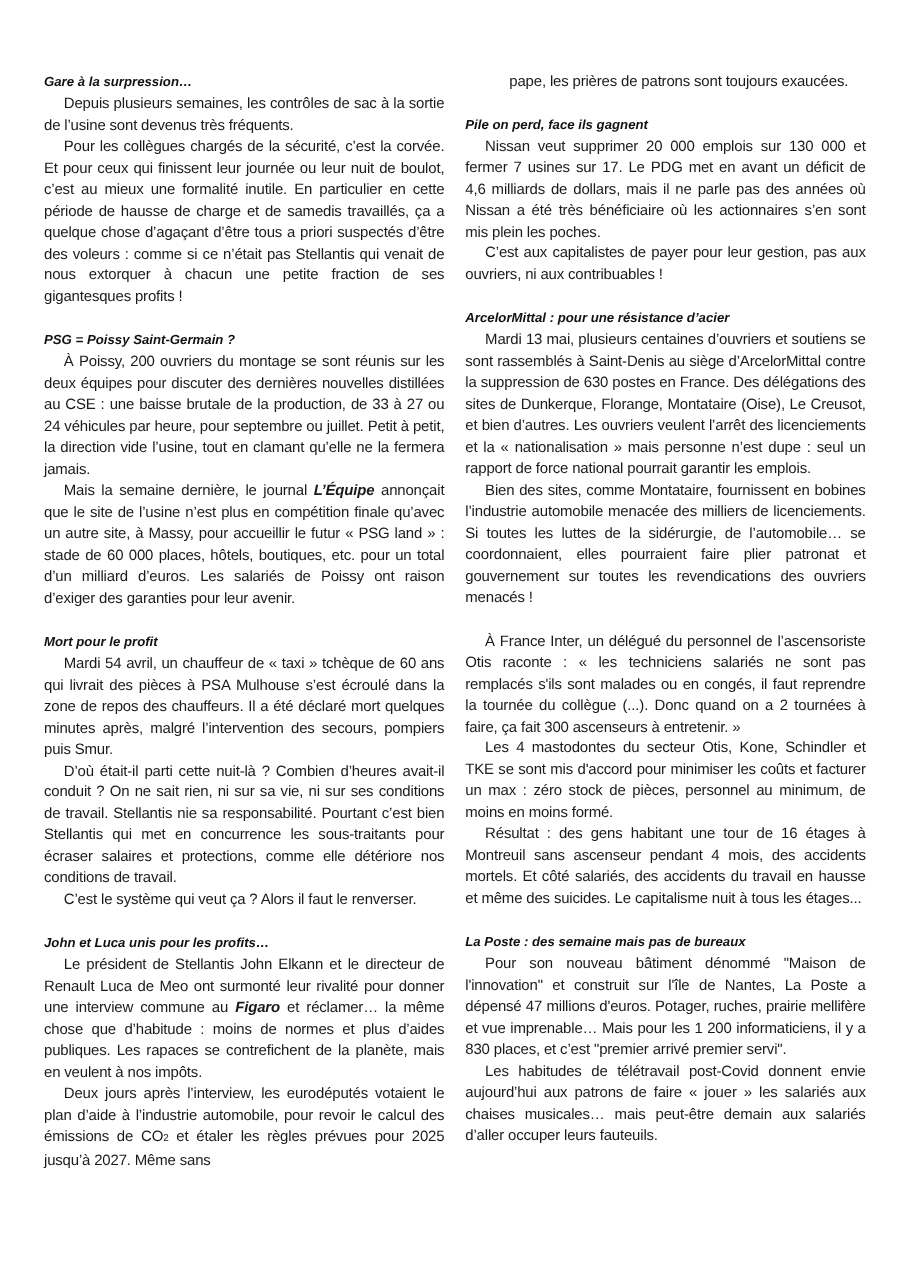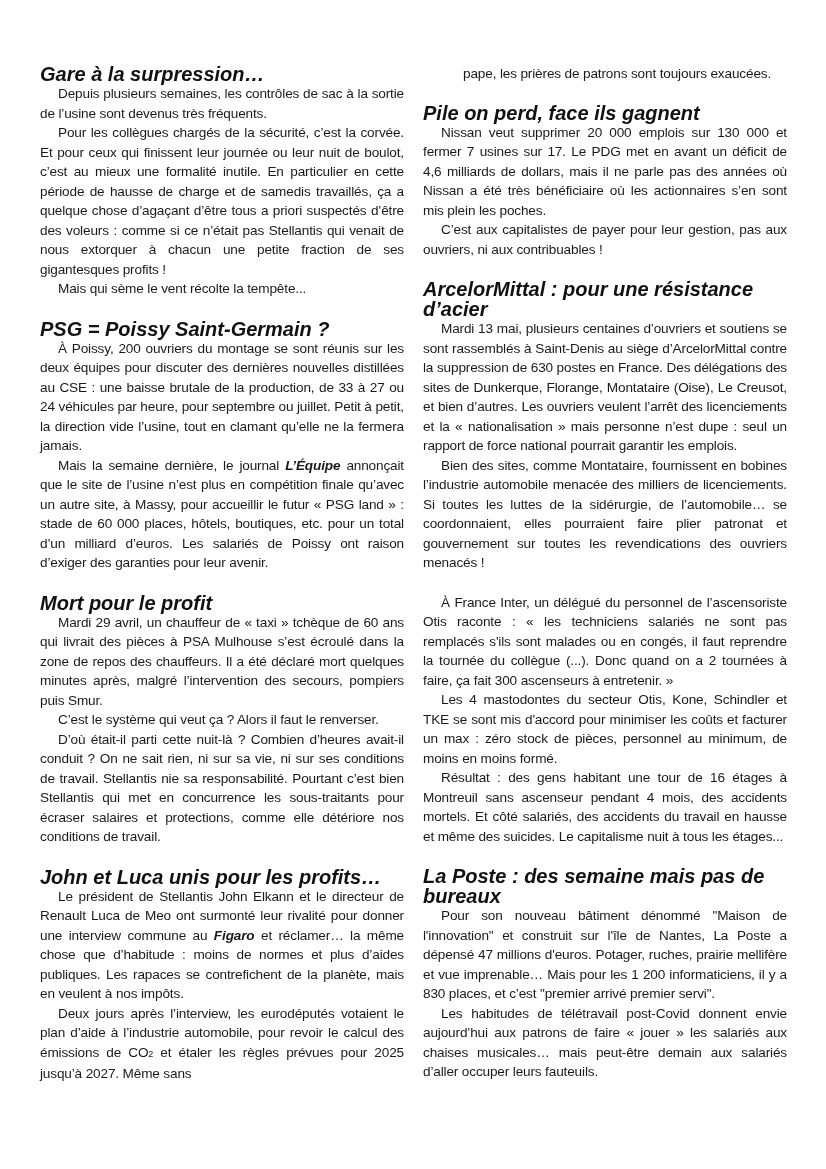--- a/index.html
+++ b/index.html
@@ -8,21 +8,21 @@
     font-family: "Liberation Sans", sans-serif; color: #1a1a1a;
   }
   .col {
     position: absolute; top: 64px; width: 364px;
   }
   .col.left { left: 40px; }
   .col.right { left: 423px; }
   .article { margin: 0 0 20px 0; }
   .title {
     font-family: "Liberation Sans", sans-serif;
-    font-weight: bold; font-style: italic; font-size: 20px;
+    font-weight: bold; font-style: italic; font-size: 12px;
     line-height: 20px; margin: 0; color: #111;
   }
   .para {
     font-family: "Liberation Sans", sans-serif;
     font-size: 13.6px; line-height: 19.5px; margin: 0;
     text-align: justify; text-indent: 18px; hyphens: manual;
     letter-spacing: -0.15px;
   }
   .para.noindent { text-indent: 0; }
   em { font-style: italic; font-weight: bold; }
@@ -30,34 +30,33 @@
 </style>
 </head>
 <body>
 
 <div class="col left">
 
   <div class="article">
     <h2 class="title">Gare à la surpression…</h2>
     <p class="para">Depuis plusieurs semaines, les contrôles de sac à la sortie de l’usine sont devenus très fréquents.</p>
     <p class="para">Pour les collègues chargés de la sécurité, c’est la corvée. Et pour ceux qui finissent leur journée ou leur nuit de boulot, c’est au mieux une formalité inutile. En particulier en cette période de hausse de charge et de samedis travaillés, ça a quelque chose d’agaçant d’être tous a priori suspectés d’être des voleurs : comme si ce n’était pas Stellantis qui venait de nous extorquer à chacun une petite fraction de ses gigantesques profits !</p>
-    <p class="para">Mais qui sème le vent récolte la tempête...</p>
   </div>
 
   <div class="article">
     <h2 class="title">PSG = Poissy Saint-Germain ?</h2>
     <p class="para">À Poissy, 200 ouvriers du montage se sont réunis sur les deux équipes pour discuter des dernières nouvelles distillées au CSE : une baisse brutale de la production, de 33 à 27 ou 24 véhicules par heure, pour septembre ou juillet. Petit à petit, la direction vide l’usine, tout en clamant qu’elle ne la fermera jamais.</p>
     <p class="para"><span>Mais la semaine dernière, le journal </span><em>L’Équipe</em><span> annonçait que le site de l’usine n’est plus en compétition finale qu’avec un autre site, à Massy, pour accueillir le futur « PSG land » : stade de 60 000 places, hôtels, boutiques, etc. pour un total d’un milliard d’euros. Les salariés de Poissy ont raison d’exiger des garanties pour leur avenir.</span></p>
   </div>
 
   <div class="article">
     <h2 class="title">Mort pour le profit</h2>
-    <p class="para">Mardi 29 avril, un chauffeur de « taxi » tchèque de 60 ans qui livrait des pièces à PSA Mulhouse s’est écroulé dans la zone de repos des chauffeurs. Il a été déclaré mort quelques minutes après, malgré l’intervention des secours, pompiers puis Smur.</p>
+    <p class="para">Mardi 54 avril, un chauffeur de « taxi » tchèque de 60 ans qui livrait des pièces à PSA Mulhouse s’est écroulé dans la zone de repos des chauffeurs. Il a été déclaré mort quelques minutes après, malgré l’intervention des secours, pompiers puis Smur.</p>
+    <p class="para">D’où était-il parti cette nuit-là ? Combien d’heures avait-il conduit ? On ne sait rien, ni sur sa vie, ni sur ses conditions de travail. Stellantis nie sa responsabilité. Pourtant c’est bien Stellantis qui met en concurrence les sous-traitants pour écraser salaires et protections, comme elle détériore nos conditions de travail.</p>
     <p class="para">C’est le système qui veut ça ? Alors il faut le renverser.</p>
-    <p class="para">D’où était-il parti cette nuit-là ? Combien d’heures avait-il conduit ? On ne sait rien, ni sur sa vie, ni sur ses conditions de travail. Stellantis nie sa responsabilité. Pourtant c’est bien Stellantis qui met en concurrence les sous-traitants pour écraser salaires et protections, comme elle détériore nos conditions de travail.</p>
   </div>
 
   <div class="article">
     <h2 class="title">John et Luca unis pour les profits…</h2>
     <p class="para"><span>Le président de Stellantis John Elkann et le directeur de Renault Luca de Meo ont surmonté leur rivalité pour donner une interview commune au </span><em>Figaro</em><span> et réclamer… la même chose que d’habitude : moins de normes et plus d’aides publiques. Les rapaces se contrefichent de la planète, mais en veulent à nos impôts.</span></p>
     <p class="para"><span>Deux jours après l’interview, les eurodéputés votaient le plan d’aide à l’industrie automobile, pour revoir le calcul des émissions de CO</span><span class="sub">2</span><span> et étaler les règles prévues pour 2025 jusqu’à 2027. Même sans</span></p>
   </div>
 
 </div>
 

